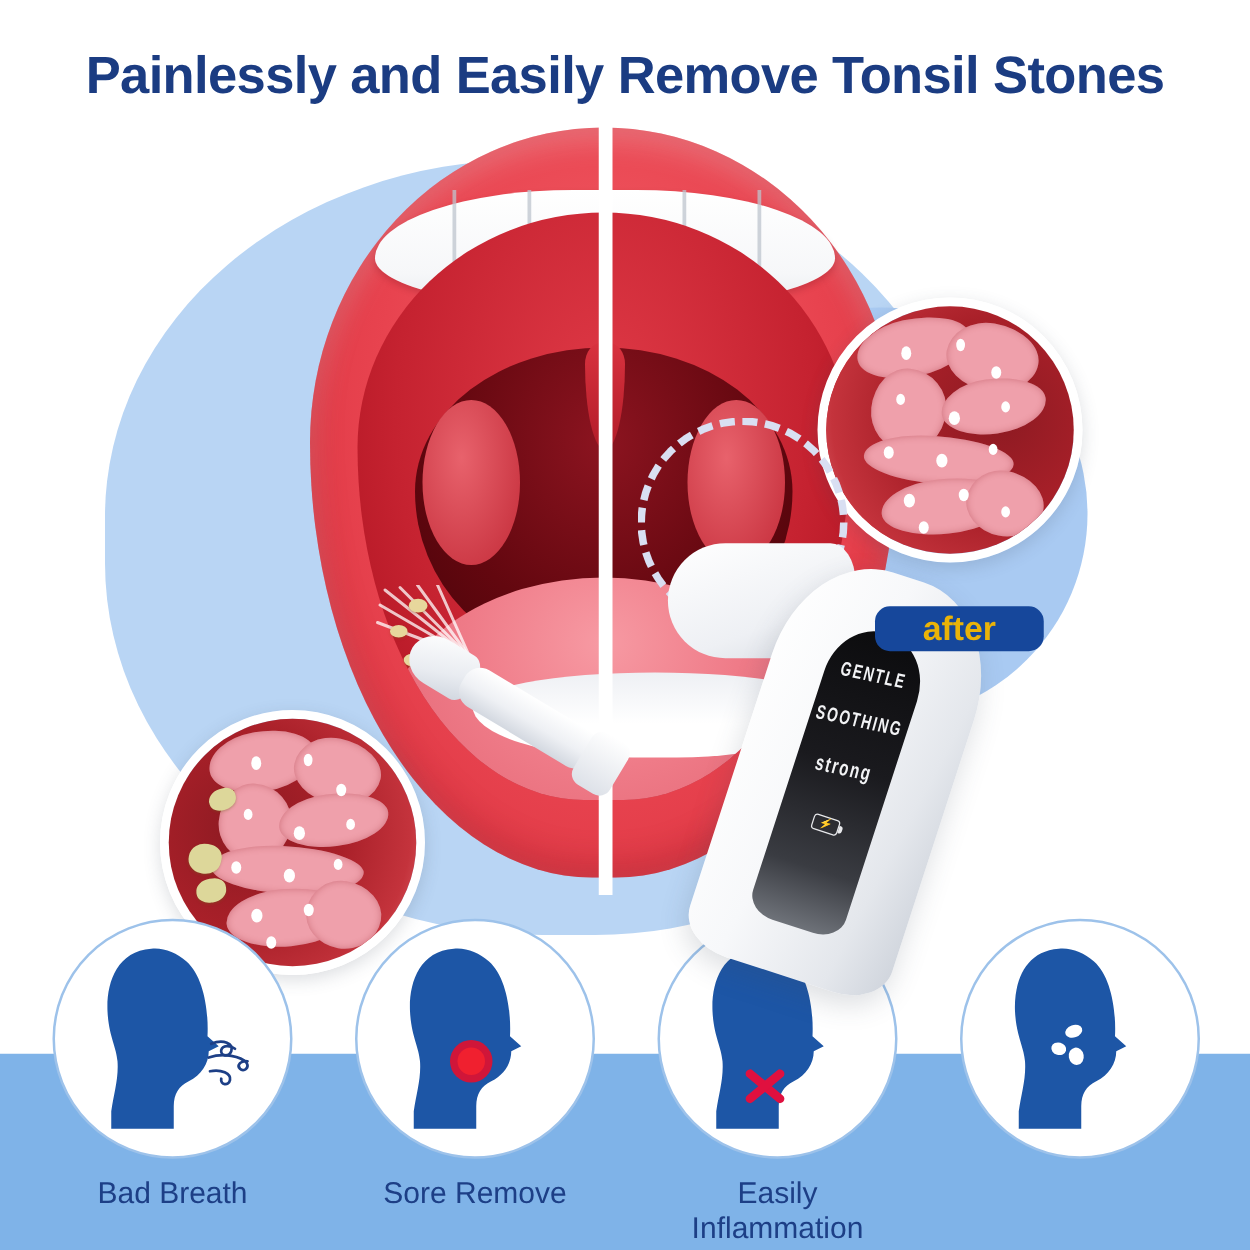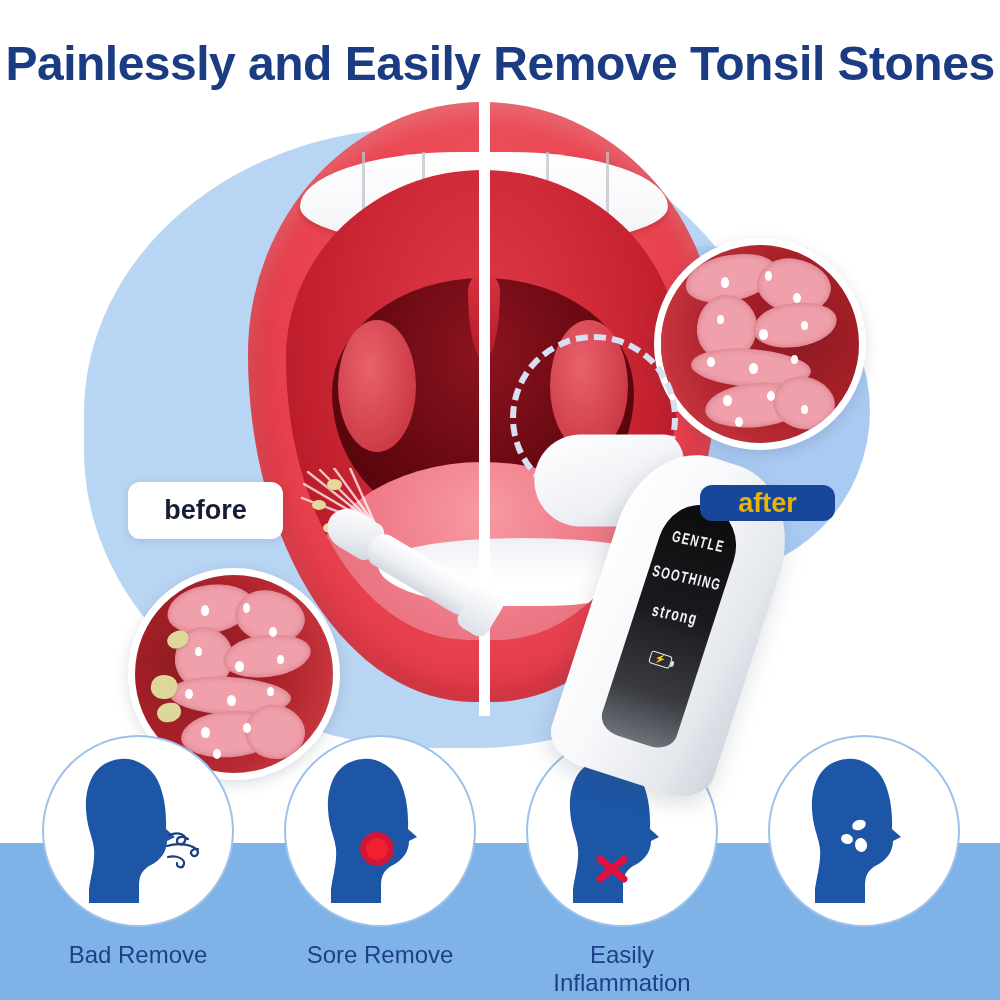--- a/index.html
+++ b/index.html
@@ -8,21 +8,21 @@
     background: #ffffff;
     font-family: "Liberation Sans", sans-serif;
     overflow: hidden;
   }
   #stage { position: relative; width: 1000px; height: 1000px; background: #fff; }
 
   
   .title {
     position: absolute; top: 36px; left: 0; width: 1000px;
     text-align: center;
-    font-size: 48px; font-weight: bold; letter-spacing: -0.5px;
+    font-size: 42px; font-weight: bold; letter-spacing: -0.5px;
     color: #1b3c82;
     white-space: nowrap;
   }
 
   
   .blue-band {
     position: absolute; left: 0; top: 843px; width: 1000px; height: 157px;
     background: #7fb3e8;
   }
 
@@ -353,42 +353,39 @@
       <div class="spot" style="left:92px;top:120px;width:9px;height:11px"></div>
       <div class="spot" style="left:132px;top:112px;width:7px;height:9px"></div>
       <div class="spot" style="left:66px;top:152px;width:9px;height:11px"></div>
       <div class="spot" style="left:108px;top:148px;width:8px;height:10px"></div>
       <div class="spot" style="left:78px;top:174px;width:8px;height:10px"></div>
       <div class="stone-yellow" style="left:32px;top:56px;width:22px;height:17px;transform:rotate(-18deg)"></div>
       <div class="stone-yellow" style="left:16px;top:100px;width:26px;height:24px;transform:rotate(12deg)"></div>
       <div class="stone-yellow" style="left:22px;top:128px;width:24px;height:19px;transform:rotate(-8deg)"></div>
     </div>
 
-    <div class="badge badge-before">
-      <span>before</span>
-    </div>
     <div class="badge badge-after">
       <span>after</span>
     </div>
   </div>
 
   <div class="benefits">
 
     <div class="benefit b1">
       <div class="benefit-circle">
         <svg class="head-svg" viewBox="0 0 150 160">
           <path d="M58 8 C30 10 22 36 23 58 C24 78 30 86 31 98 C32 112 28 124 26 138 L26 152 L76 152 L76 134 C76 124 80 118 88 114 C98 109 104 100 104 90 L112 86 L103 78 C104 58 100 30 86 18 C78 11 68 7 58 8 Z" fill="#1d56a6"></path>
           <g stroke="#1d3f86" stroke-width="2.2" fill="none" stroke-linecap="round">
             <path d="M106 84 C116 80 124 84 122 90 C120 95 113 94 114 89 C115 85 121 85 125 88"></path>
             <path d="M104 95 C116 91 130 94 134 99 C137 103 132 107 129 104 C126 101 130 97 135 98"></path>
             <path d="M105 106 C114 104 122 108 121 113 C120 118 113 117 114 112"></path>
           </g>
         </svg>
       </div>
-      <div class="benefit-label">Bad Remove</div>
+      <div class="benefit-label">Bad Breath</div>
     </div>
 
     <div class="benefit b2">
       <div class="benefit-circle">
         <svg class="head-svg" viewBox="0 0 150 160">
           <path d="M58 8 C30 10 22 36 23 58 C24 78 30 86 31 98 C32 112 28 124 26 138 L26 152 L76 152 L76 134 C76 124 80 118 88 114 C98 109 104 100 104 90 L112 86 L103 78 C104 58 100 30 86 18 C78 11 68 7 58 8 Z" fill="#1d56a6"></path>
           <circle cx="72" cy="98" r="17" fill="#e01030" opacity="0.92"></circle>
           <circle cx="72" cy="98" r="11" fill="#f0202f"></circle>
         </svg>
       </div>

